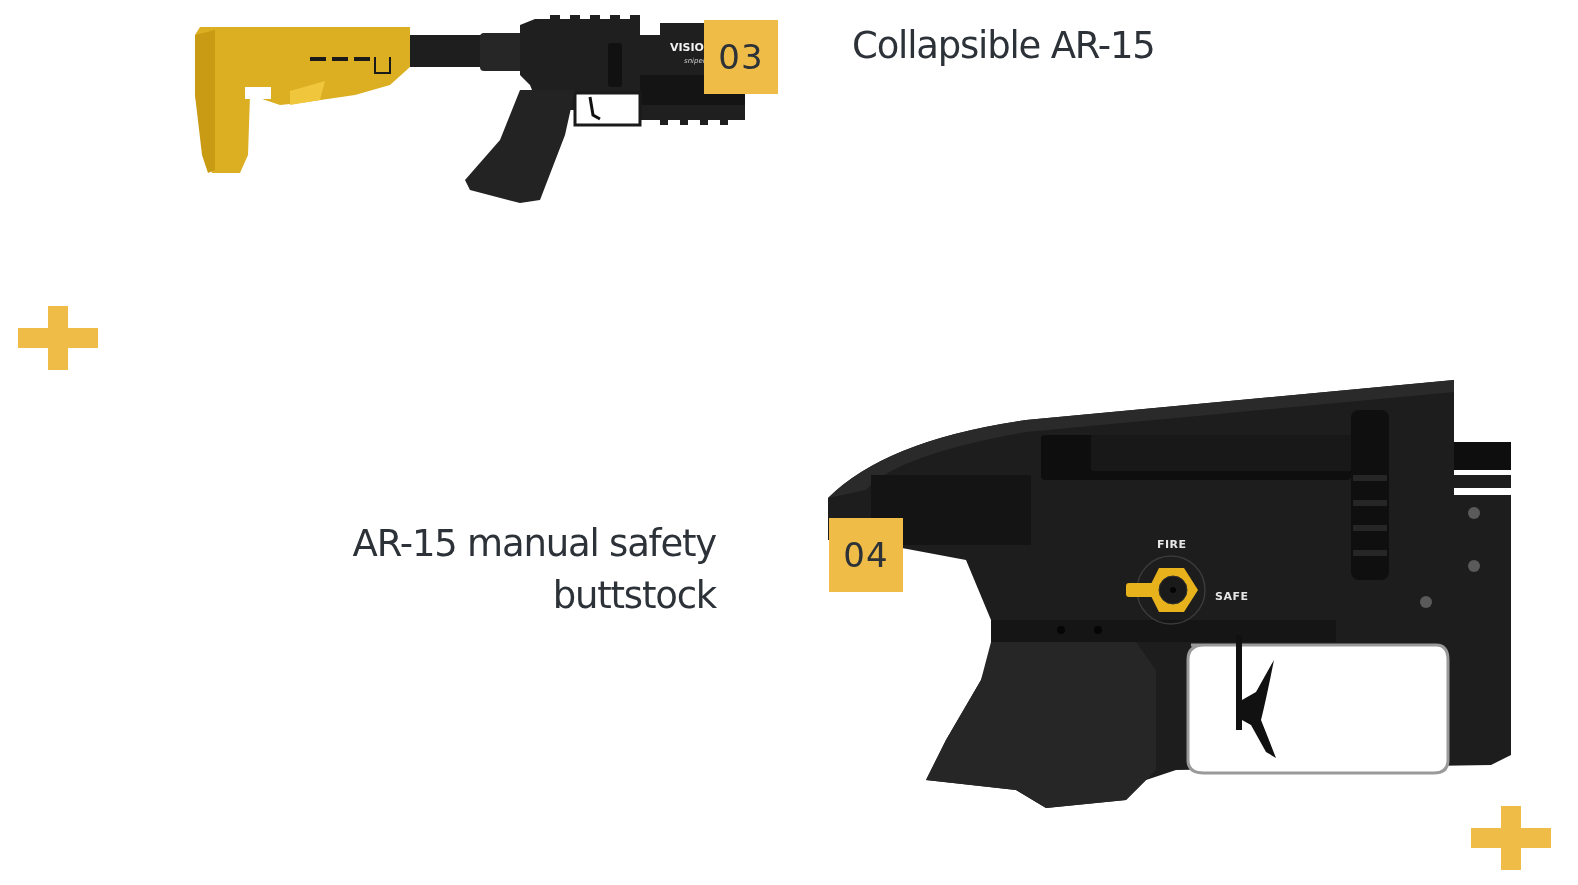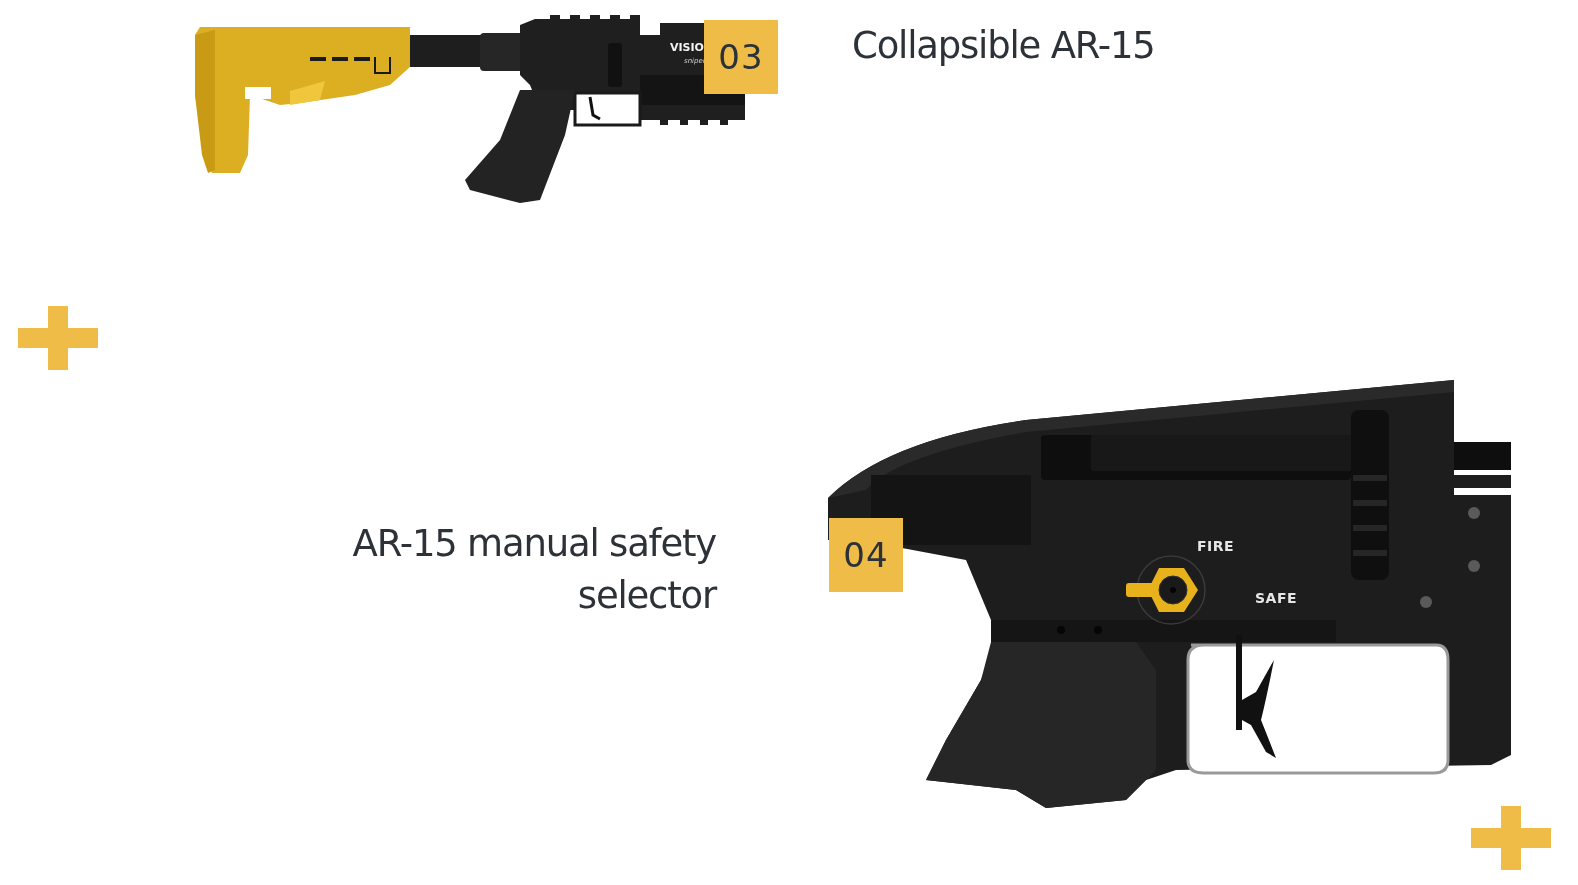--- a/index.html
+++ b/index.html
@@ -18,21 +18,21 @@
     .feature-title {
       position:absolute; font-family:"DejaVu Sans", sans-serif;
       font-size:37px; line-height:52px; color:#2c3238; font-weight:400;
       letter-spacing:-1.2px;
     }
     .plus { position:absolute; width:80px; height:64px; }
     .plus .h { position:absolute; left:0; top:22px; width:80px; height:20px; }
     .plus .v { position:absolute; left:30px; top:0; width:20px; height:64px; }
     .fire-safe {
       position:absolute; font-family:"DejaVu Sans", sans-serif; font-weight:bold;
-      font-size:14px; color:#e6e6e6; letter-spacing:0.5px;margin-left:40px;
+      font-size:11px; color:#e6e6e6; letter-spacing:0.5px;
     }
   </style>
 </head>
 <body>
 
 <div class="abs" style="left:0;top:0;width:1578px;height:260px;">
   <svg class="abs" style="left:190px;top:15px;" width="560" height="195" viewBox="0 0 560 195">
 
     <rect x="210" y="20" width="100" height="32" fill="#1e1e1e"></rect>
     <rect x="290" y="18" width="45" height="38" rx="4" fill="#262626"></rect>
@@ -83,21 +83,21 @@
 </div>
 
 <div class="plus" style="left:18px;top:306px;">
   <div class="h" style="background:#efbd47;"></div>
   <div class="v" style="background:#efbd47;"></div>
 </div>
 
 <div class="abs" style="left:0;top:370px;width:1578px;height:460px;">
   <div class="feature-title" style="left:340px;top:148px;width:376px;text-align:right;">
     <div>AR-15 manual safety</div>
-    <div>selector</div>
+    <div>buttstock</div>
   </div>
 
   <svg class="abs" style="left:826px;top:10px;" width="690" height="430" viewBox="0 0 690 430">
 
     <path d="M2 118 Q60 60 200 40 L628 0 L628 95 L685 95 L685 108 L628 108 L628 115 L685 115 L685 375 L665 385 L350 390 L320 400 L300 420 L220 428 L190 410 L100 400 L120 360 L155 300 L170 260 L165 240 L140 180 L60 165 L50 160 L2 160 Z" fill="#1d1d1d"></path>
 
     <path d="M2 118 Q60 60 200 40 L628 0 L628 12 L200 52 Q70 75 40 110 Z" fill="#2a2a2a"></path>
 
     <rect x="45" y="95" width="160" height="70" fill="#141414"></rect>
 

